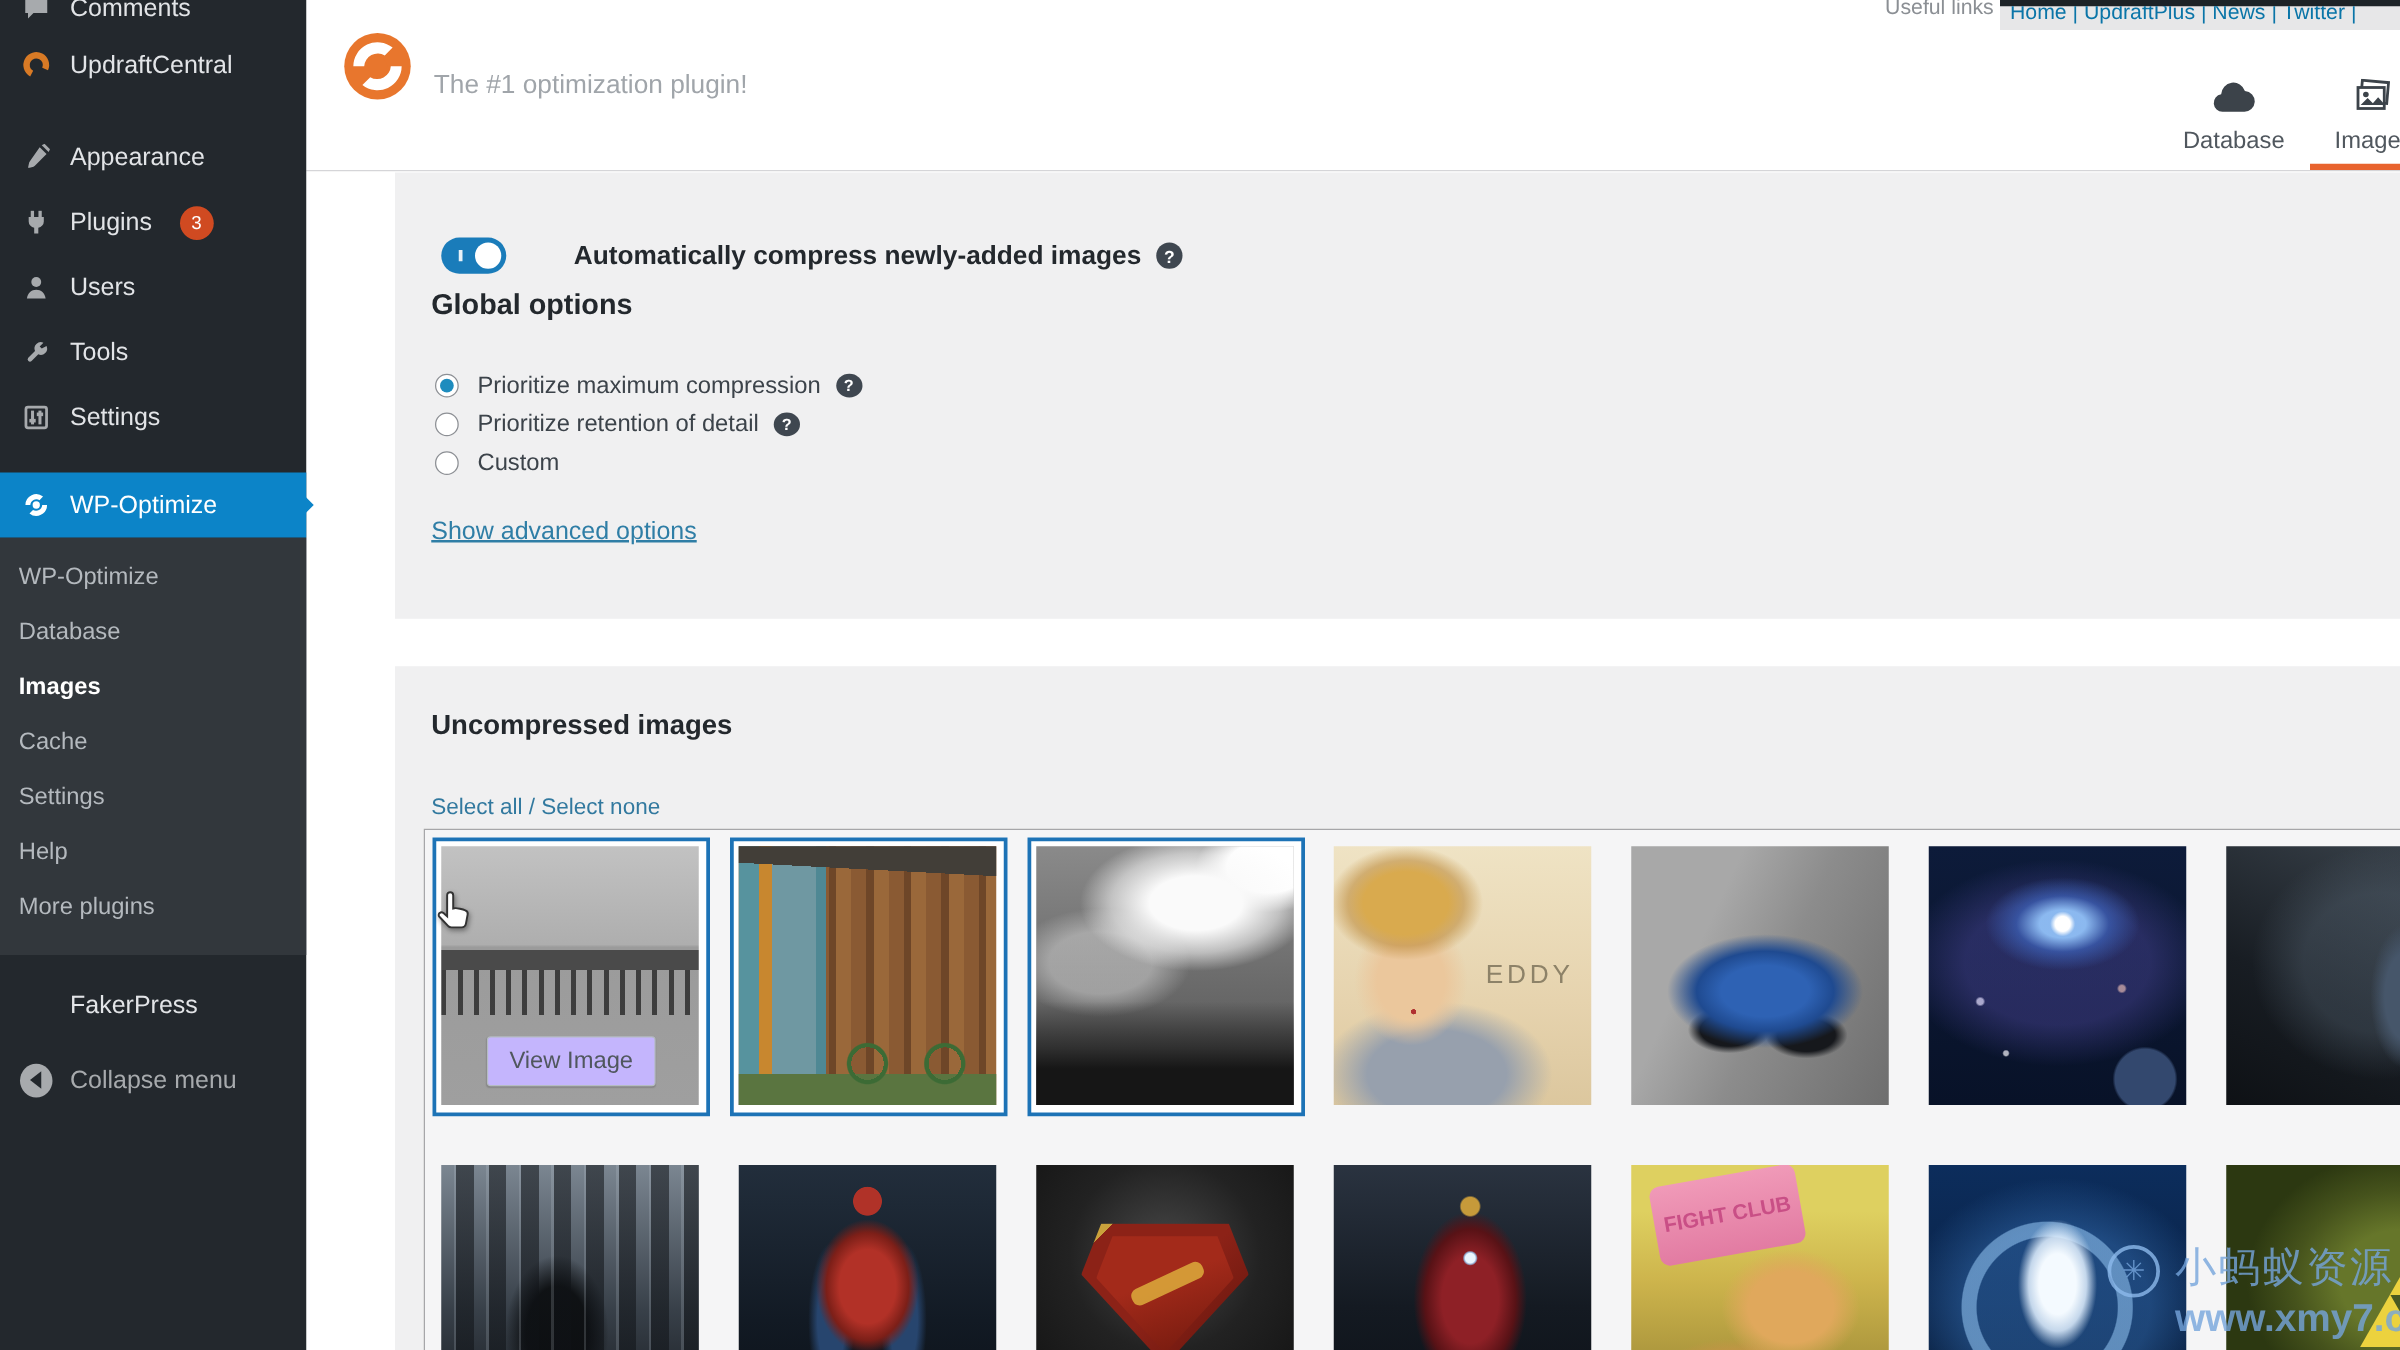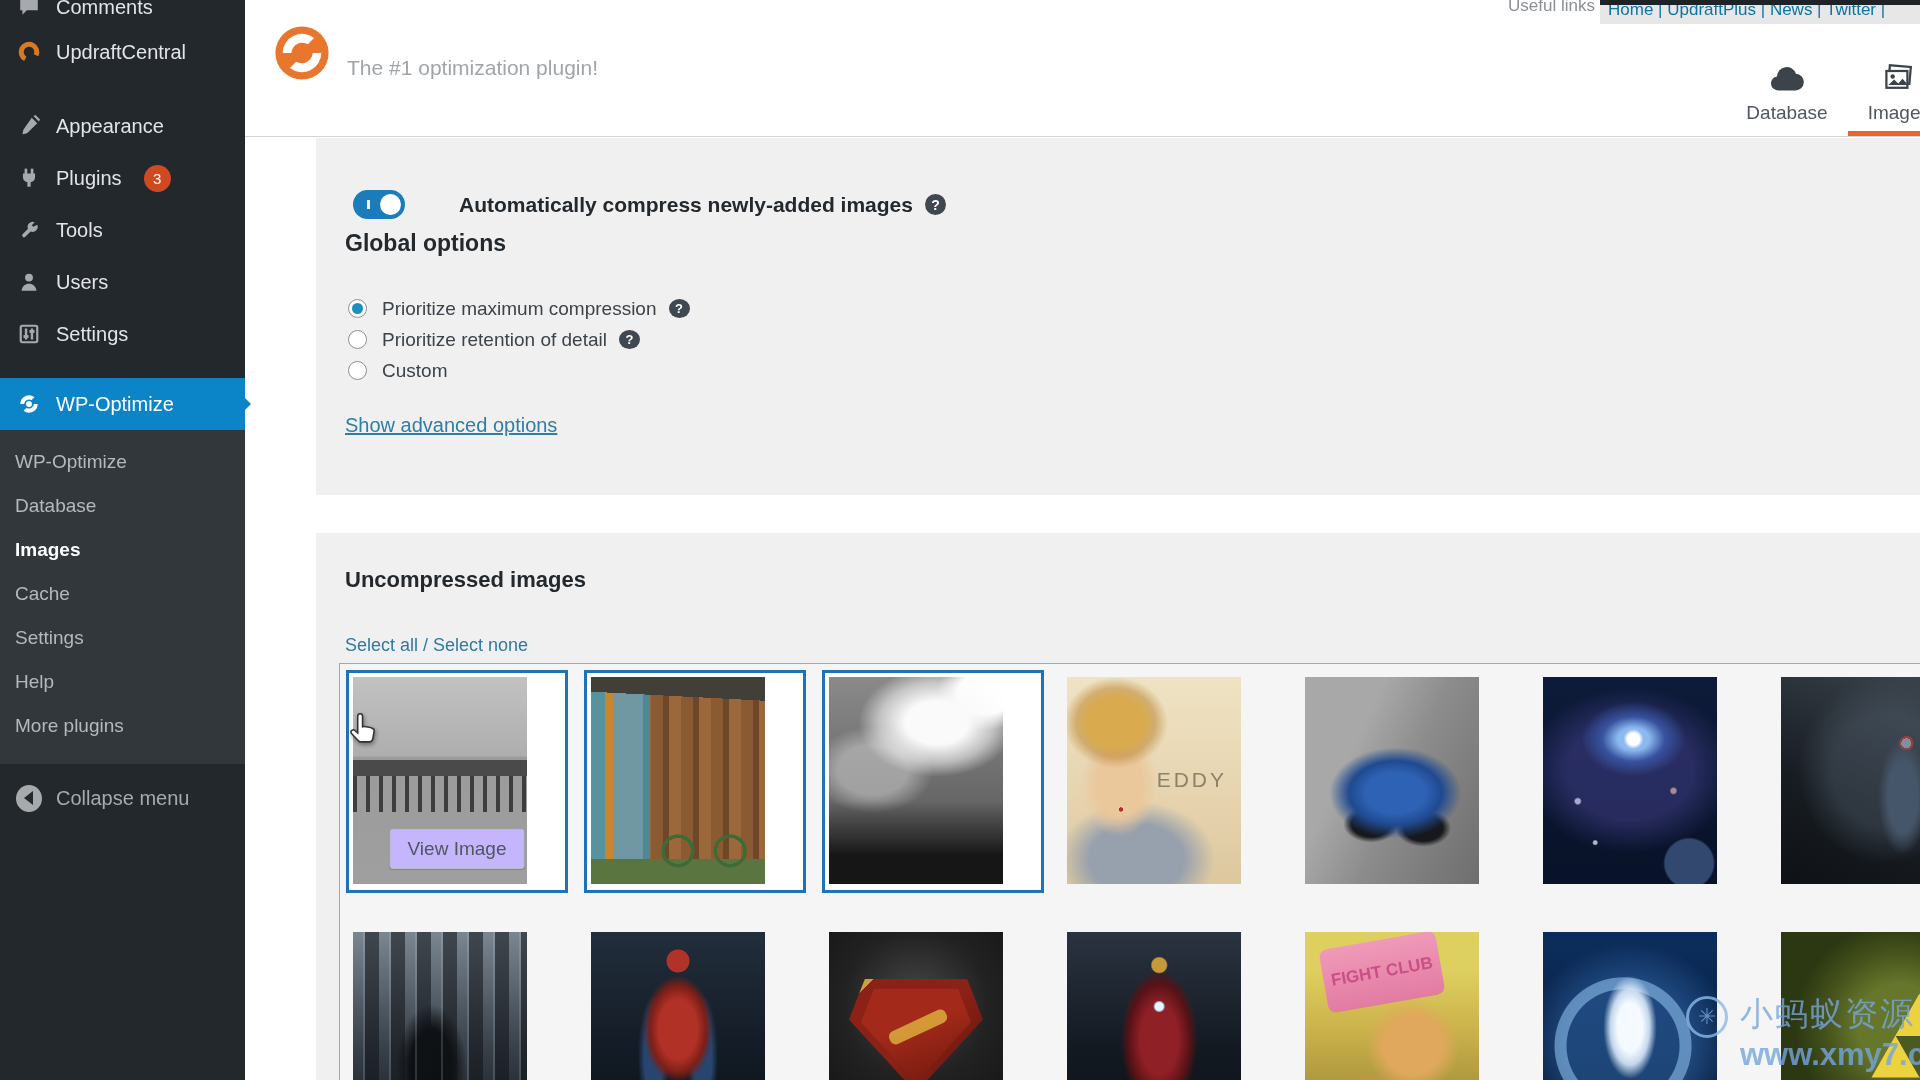--- a/index.html
+++ b/index.html
@@ -72,21 +72,21 @@
   .uncmp-title { position:absolute; left:29px; top:34px; font-size:22px; }
   .select-links { position:absolute; left:29px; top:102px; font-size:18px; color:#32799f; }
   .select-links .lnk { cursor:pointer; }
 
   .grid { position:absolute; left:23px; top:130px; right:-20px; height:620px;
     border:1px solid #a6a6a9; background:#f5f5f6; padding:6px; overflow:hidden; }
   .grid-row { display:flex; gap:16px; margin-bottom:32px; }
   .tile { width:222px; height:223px; flex:0 0 222px; border:3px solid transparent; padding:4px;
     position:relative; cursor:pointer; }
   .tile.selected { border-color:#1d73b6; background:#fff; }
-  .img { width:174px; height:207px; position:relative; overflow:hidden; }
+  .img { width:206px; height:207px; position:relative; overflow:hidden; }
 
   
   .t-pier { background:linear-gradient(180deg,#c2c2c2 0%,#aeaeae 38%,#9b9b9b 39%,#9f9f9f 100%); }
   .t-pier::before { content:""; position:absolute; left:0; right:0; top:40%; height:8%; background:#4a4a4a; }
   .t-pier::after { content:""; position:absolute; left:0; right:0; top:48%; height:17%;
     background:repeating-linear-gradient(90deg,rgba(45,45,45,.85) 0 4px,transparent 4px 13px); }
   .t-shack { background:
     radial-gradient(circle at 50% 84%, transparent 0 13px, #3c6b35 13px 16px, transparent 17px),
     radial-gradient(circle at 80% 84%, transparent 0 13px, #3c6b35 13px 16px, transparent 17px),
     linear-gradient(183deg,#423e38 0 11%,transparent 11%),
@@ -221,35 +221,35 @@
             <path d="M4.5 6h11v3.2a4.6 4.6 0 0 1-4 4.55V18h-3v-4.25a4.6 4.6 0 0 1-4-4.55z"></path>
           </g>
         </svg>
     </span>
     <span>Plugins</span>
     <span class="badge">3</span>
   </div>
   <div class="menu-item">
     <span class="mi-icon">
       <svg width="22" height="22" viewBox="0 0 20 20">
-          <path fill="#a7aaad" d="M17.5 5.2a4.6 4.6 0 0 1-6 6.1L6.6 16.2a1.7 1.7 0 0 1-2.4-2.4l4.9-4.9a4.6 4.6 0 0 1 6.1-6l-2.7 2.7 1.5 1.5z"></path>
-        </svg>
-    </span>
-    <span>Tools</span>
-  </div>
-  <div class="menu-item">
-    <span class="mi-icon">
-      <svg width="22" height="22" viewBox="0 0 20 20">
           <g fill="#a7aaad">
             <circle cx="10" cy="6" r="3.6"></circle>
             <path d="M3.2 18c.6-4 3.3-6.3 6.8-6.3s6.2 2.3 6.8 6.3z"></path>
           </g>
         </svg>
     </span>
     <span>Users</span>
+  </div>
+  <div class="menu-item">
+    <span class="mi-icon">
+      <svg width="22" height="22" viewBox="0 0 20 20">
+          <path fill="#a7aaad" d="M17.5 5.2a4.6 4.6 0 0 1-6 6.1L6.6 16.2a1.7 1.7 0 0 1-2.4-2.4l4.9-4.9a4.6 4.6 0 0 1 6.1-6l-2.7 2.7 1.5 1.5z"></path>
+        </svg>
+    </span>
+    <span>Tools</span>
   </div>
   <div class="menu-item">
     <span class="mi-icon">
       <svg width="22" height="22" viewBox="0 0 20 20">
           <g fill="#a7aaad">
             <rect x="2.5" y="2.5" width="15" height="15" rx="1.5" fill="none" stroke="#a7aaad" stroke-width="2"></rect>
             <rect x="6.2" y="5" width="2.2" height="10"></rect>
             <rect x="5" y="11" width="4.6" height="2.6"></rect>
             <rect x="11.6" y="5" width="2.2" height="10"></rect>
             <rect x="10.4" y="6.4" width="4.6" height="2.6"></rect>
@@ -289,20 +289,24 @@
         <span>Settings</span>
       </div>
     <div class="sub-item">
         <span>Help</span>
       </div>
     <div class="sub-item">
         <span>More plugins</span>
       </div>
   </div>
 
+  <div class="menu-item" style="margin-top:14px;">
+    <span class="mi-icon"></span>
+    <span>FakerPress</span>
+  </div>
   <div class="menu-item" style="margin-top:8px; color:#a7aaad;">
     <span class="mi-icon">
         <span class="collapse-icon"></span>
       </span>
     <span>Collapse menu</span>
   </div>
 </div>
 
 <div class="header">
   <div class="logo">

